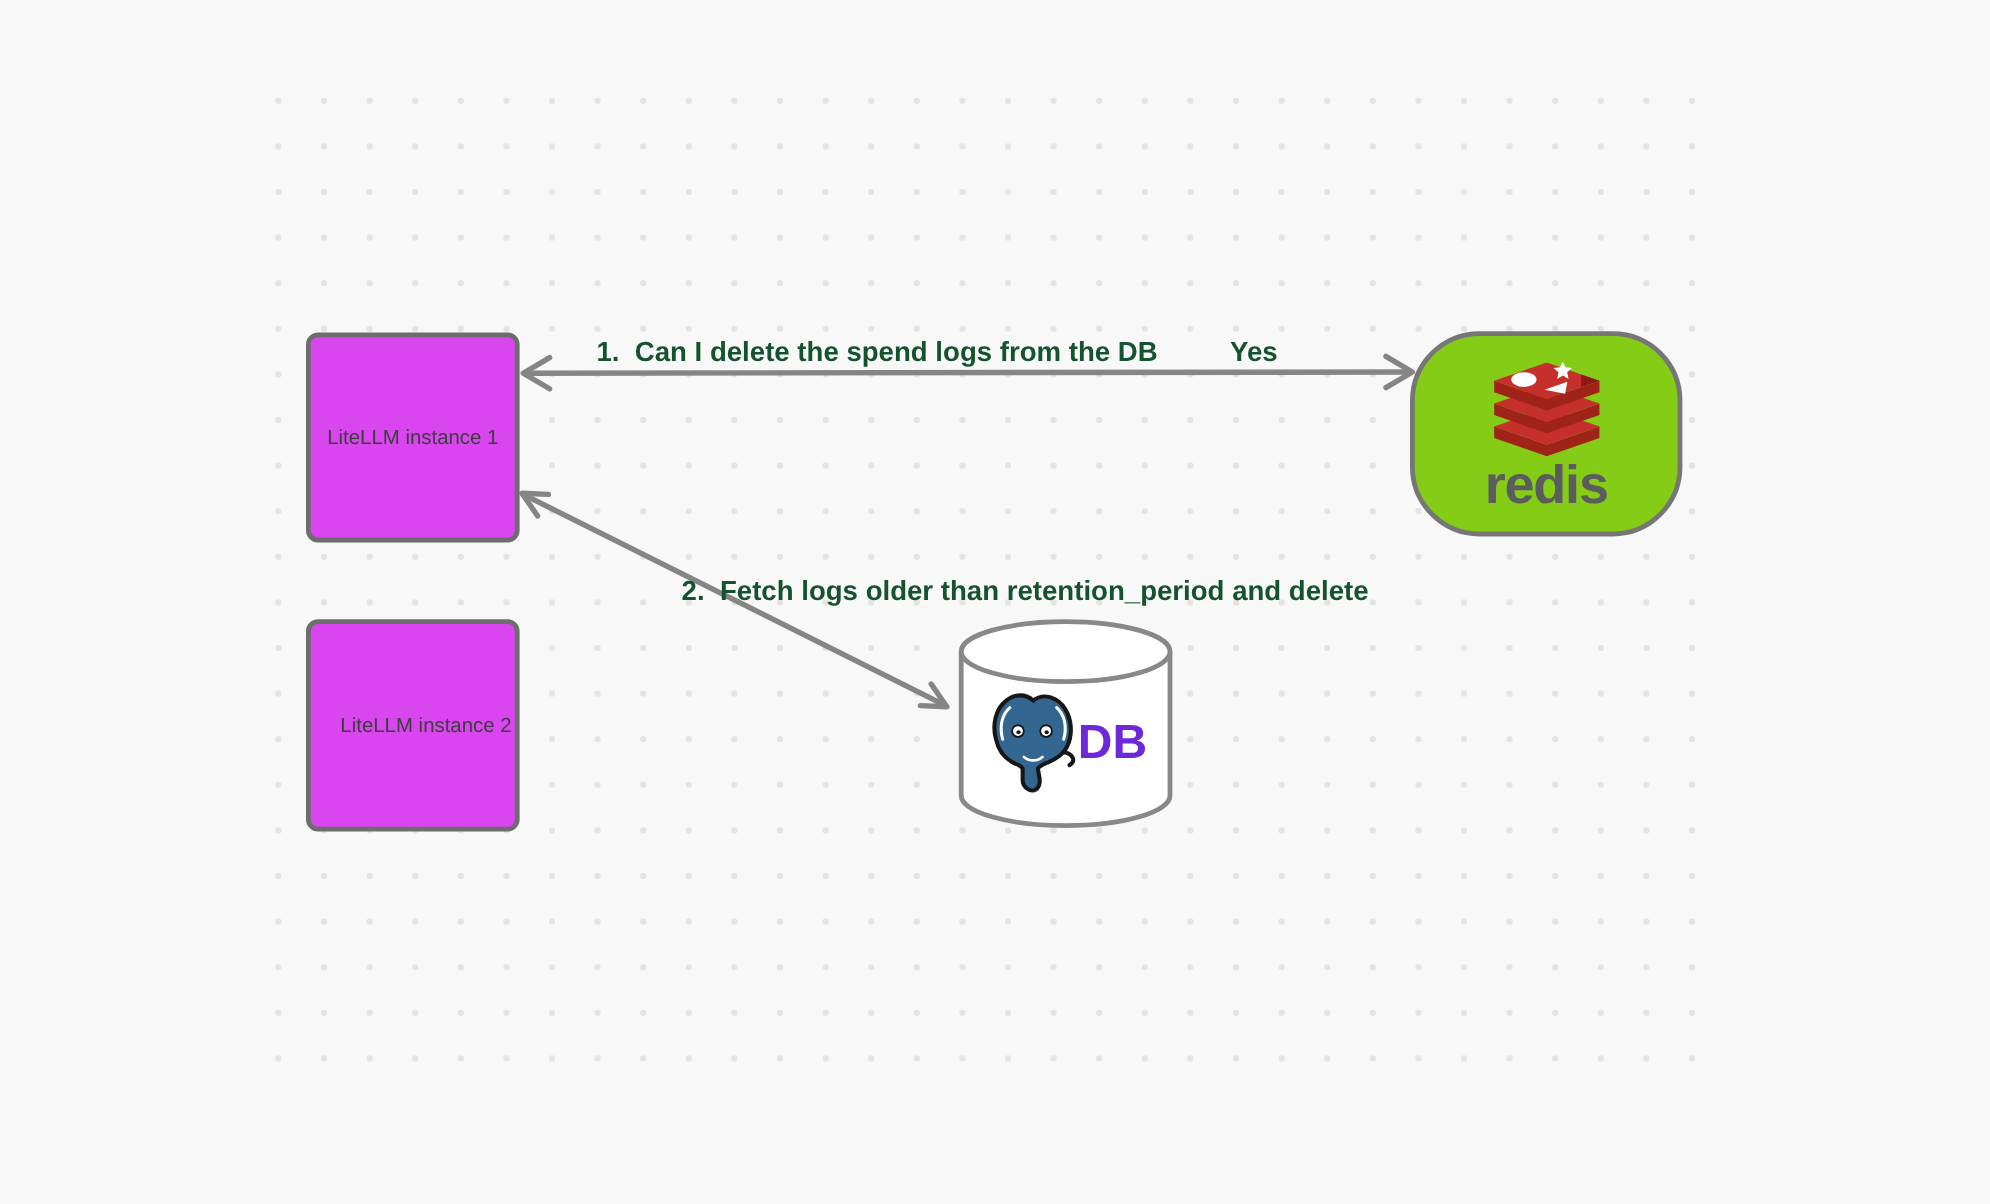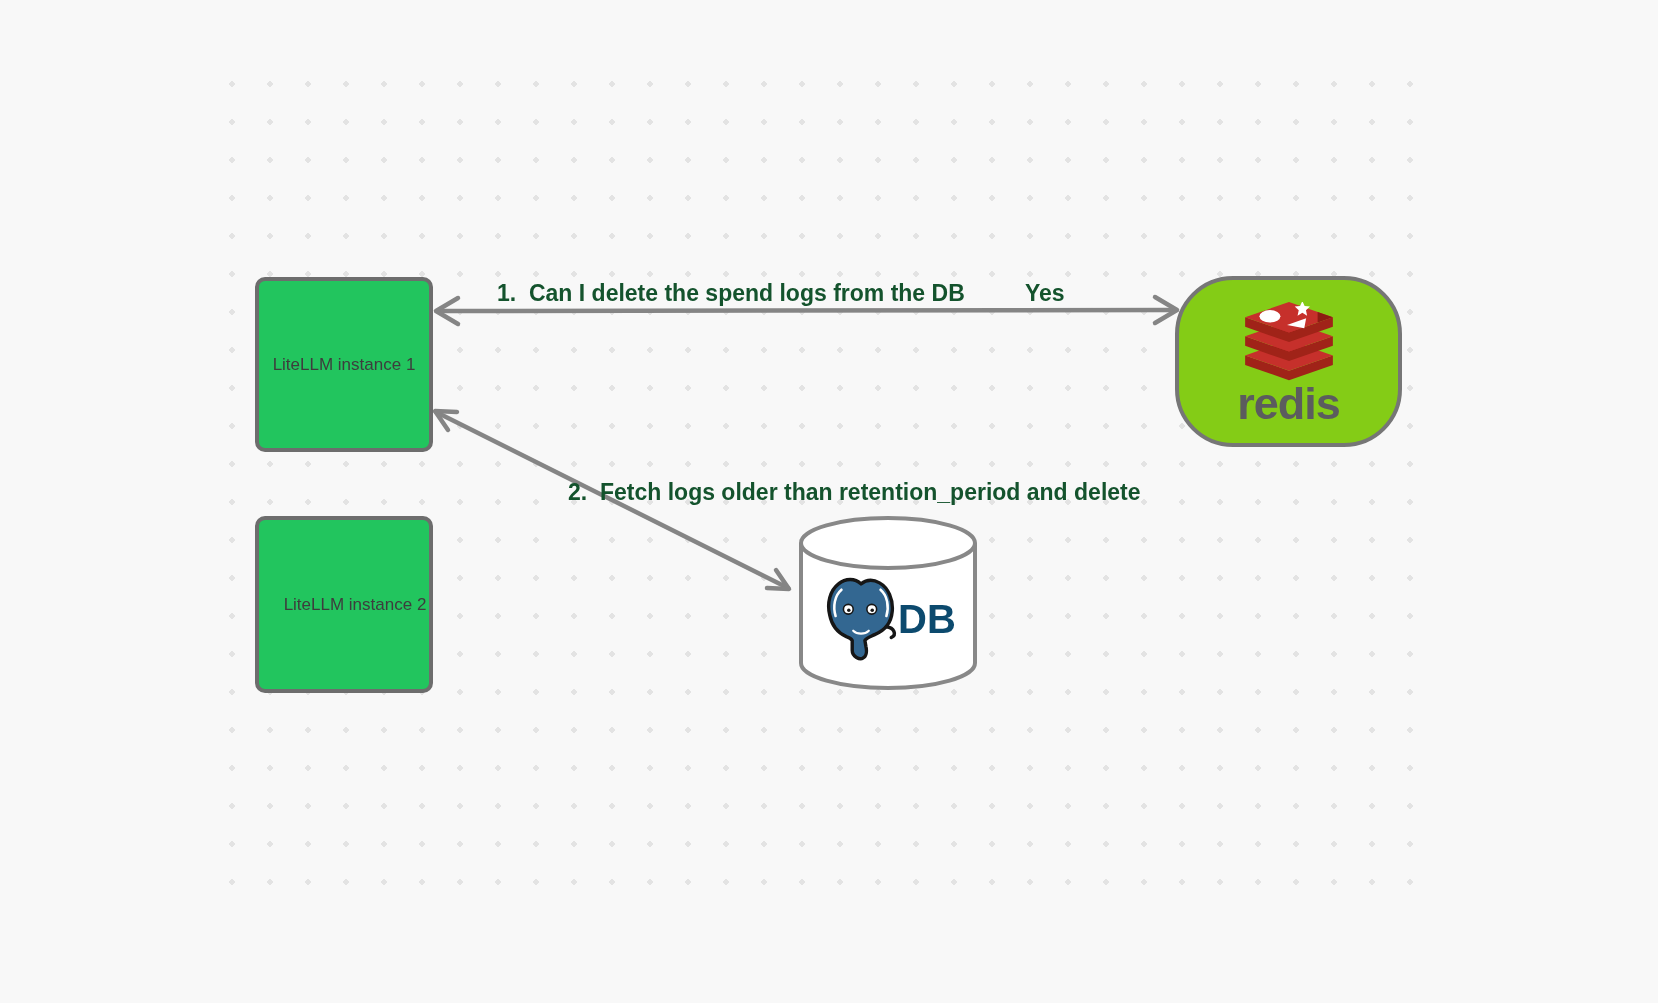--- a/index.html
+++ b/index.html
@@ -12,21 +12,21 @@
   .canvas{position:relative;width:1658px;height:1003px;}
   .dots{
     position:absolute;left:213px;top:65px;width:1216px;height:836px;
     background-image:radial-gradient(2.7px 2.7px at 19px 19px,#e3e3e3 98%,rgba(0,0,0,0));
     background-size:38px 38px;
     pointer-events:none;
   }
   .arrow-layer{position:absolute;left:0;top:0;width:1658px;height:1003px;}
   .node-box{
     position:absolute;left:255px;width:178px;height:176px;
-    background:#22c55e;border:4px solid #6d6d6d;border-radius:10px;
+    background:#d946ef;border:4px solid #6d6d6d;border-radius:10px;
     box-sizing:border-box;
     display:flex;align-items:center;justify-content:center;
     color:#3d3d3d;font-size:17px;
   }
   .box1{top:277px;height:175px;}
   .box2{top:516px;height:177px;padding-left:22px;}
   .box3{top:756px;height:177px;}
   .redis-node{
     position:absolute;left:1175px;top:276px;width:227px;height:171px;
     background:#84cc16;border:4.5px solid #767676;border-radius:58px;
@@ -36,21 +36,21 @@
   .redis-word{
     font-size:45px;font-weight:bold;color:#5b5c5e;letter-spacing:-1px;
     line-height:36px;margin-top:2px;
   }
   .cylinder{position:absolute;left:798px;top:515px;width:180px;height:177px;}
   .cylinder svg.shape{position:absolute;left:0;top:0;}
   .cyl-content{
     position:absolute;left:8px;top:58px;width:164px;height:92px;
     display:flex;align-items:center;justify-content:center;
   }
-  .db-label{font-size:40px;font-weight:600;color:#0c4a6e;margin-left:-4px;}
+  .db-label{font-size:40px;font-weight:600;color:#6d28d9;margin-left:-4px;}
   .edge-label{
     position:absolute;font-size:23px;font-weight:bold;color:#14532d;
     white-space:nowrap;line-height:26px;
   }
   .lbl1{left:497px;top:280px;}
   .lbl-yes{left:1025px;top:280px;}
   .lbl2{left:568px;top:479px;}
 </style>
 </head>
 <body>

